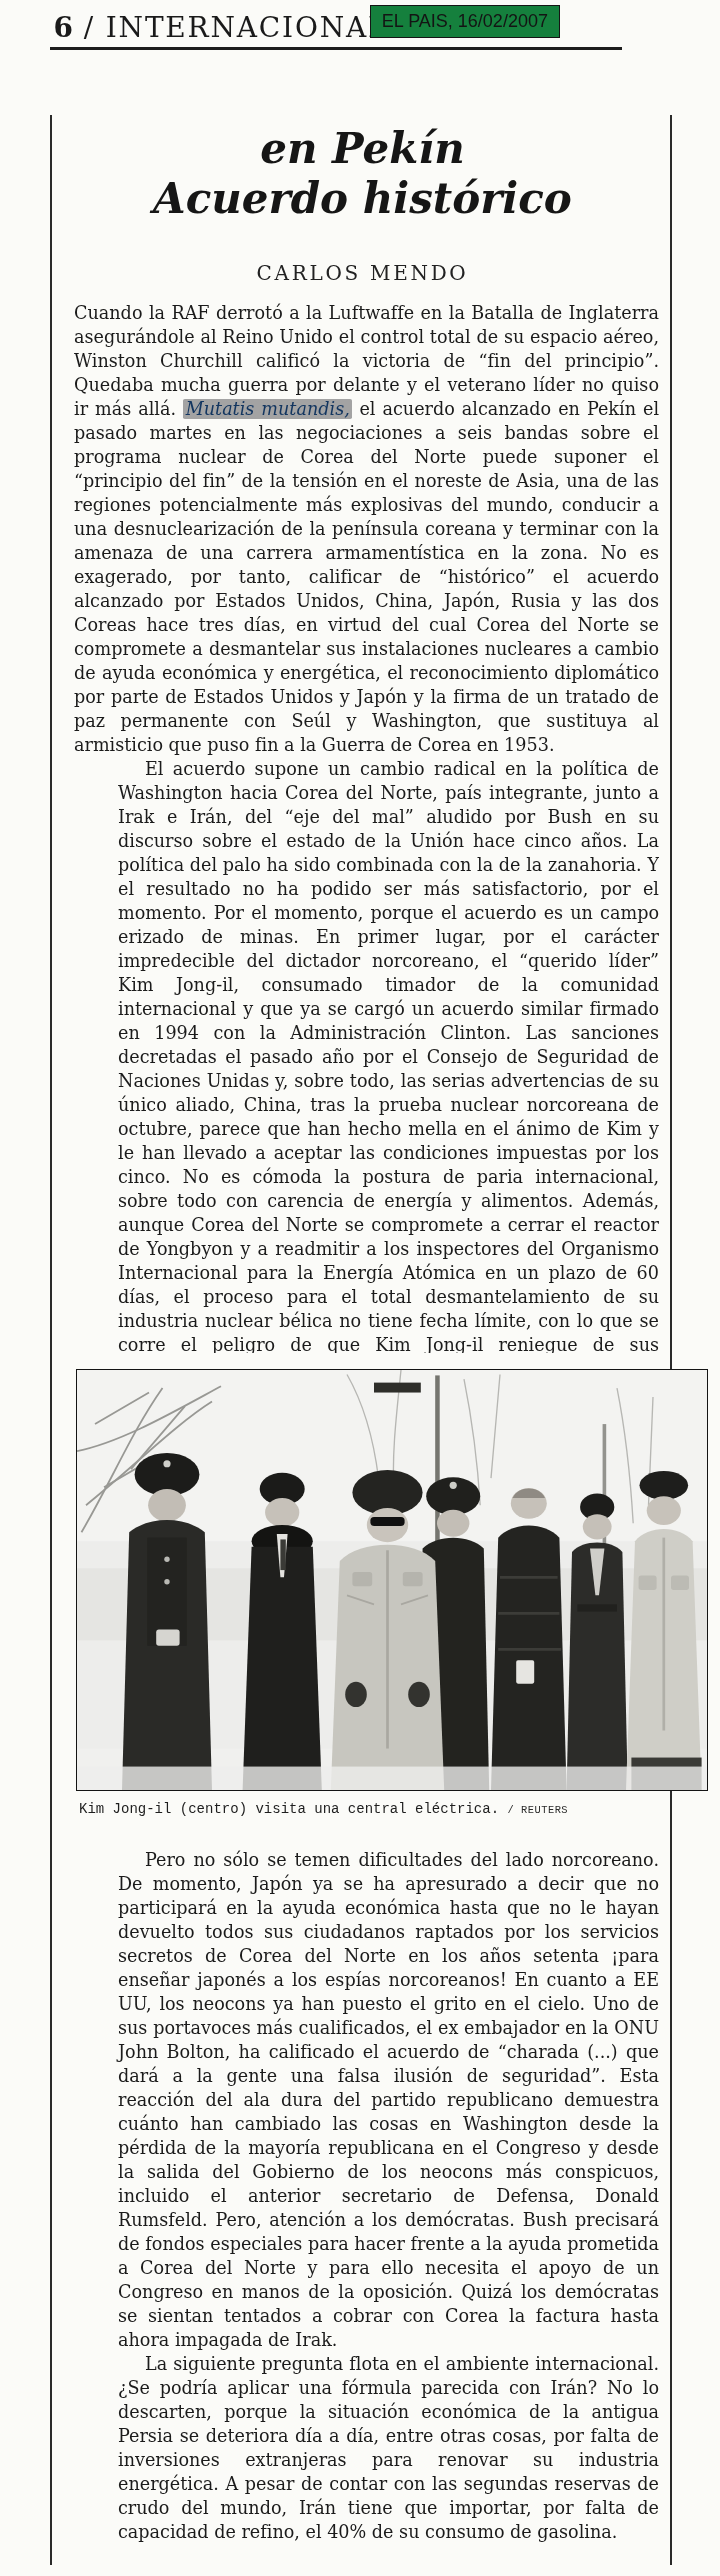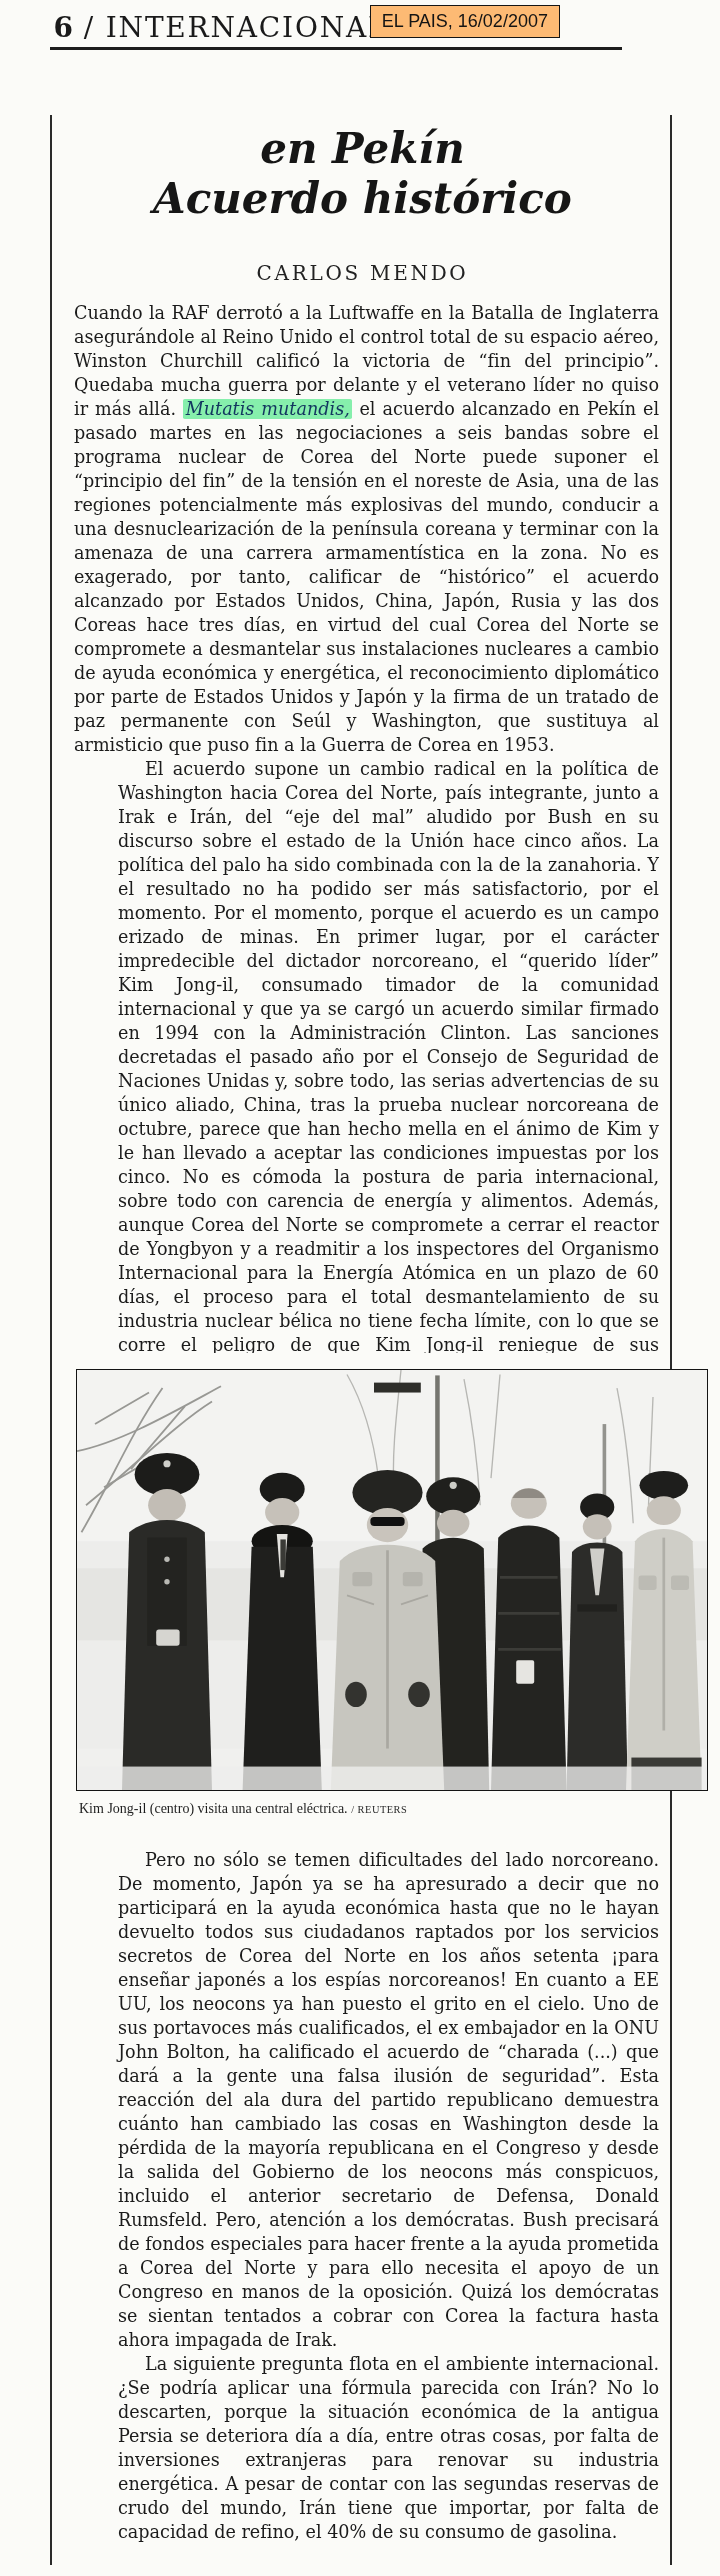--- a/index.html
+++ b/index.html
@@ -7,21 +7,21 @@
     width:721px;height:2576px;position:relative;overflow:hidden;
     background:#fbfbf8;color:#1c1c1c;
     font-family:"DejaVu Serif", serif;
   }
   
   .masthead{position:absolute;left:50px;top:9px;width:621px;height:38px;}
   .section-label{position:absolute;left:3.6px;top:1.8px;font-size:28px;letter-spacing:1.8px;color:#1a1a1a;white-space:nowrap;}
   .section-label .pageno{font-weight:bold;letter-spacing:0;}
   .date-box{
     position:absolute;left:320px;top:-3.6px;
-    border:1.8px solid #151515;background:#fdba74;
+    border:1.8px solid #151515;background:#15803d;
     padding:4.5px 10.8px 5.4px 10.8px;
     font-family:"Liberation Sans", sans-serif;font-size:18px;color:#141414;white-space:nowrap;
   }
   .header-rule{position:absolute;left:50px;top:47px;width:572px;height:2.7px;background:#1d1d1d;}
   
   .rule-v{position:absolute;top:115px;height:2450px;width:1.8px;background:#2a2a2a;}
   .rule-v.left{left:50px;}
   .rule-v.right{left:670px;}
   
   .title{
@@ -35,30 +35,30 @@
   
   .body-block{
     position:absolute;left:74px;width:585px;
     font-size:17.6px;line-height:24px;text-align:justify;color:#1b1b1b;overflow:hidden;
   }
   #body1{top:301px;height:1052px;}
   #body2{top:1848px;height:721px;}
   .para{margin:0;}
   .para.indent{text-indent:27px;margin-left:44px;}
   .it{}
-  .hl{background:#86efac;color:#12355f;font-style:italic;padding:0 2.7px;border-radius:1.8px;}
+  .hl{background:#a3a3a3;color:#12355f;font-style:italic;padding:0 2.7px;border-radius:1.8px;}
   
   .photo-frame{
     position:absolute;left:76px;top:1369px;width:632px;height:422px;
     border:1.8px solid #141414;background:#eceae6;box-sizing:border-box;
   }
   .photo-frame svg{display:block;width:100%;height:100%;}
   .photo-caption{
     position:absolute;left:79px;top:1801px;width:621px;
-    font-family:Liberation Serif, serif;font-size:14px;color:#1e1e1e;
+    font-family:Liberation Mono, monospace;font-size:14px;color:#1e1e1e;
   }
   .photo-caption .credit{font-size:10.4px;letter-spacing:0.5px;color:#2a2a2a;}
 </style>
 </head>
 <body>
 
 <div class="masthead">
   <div class="section-label">
     <span class="pageno">6</span>
     <span>/ </span><span>INTERNACIONAL</span>

